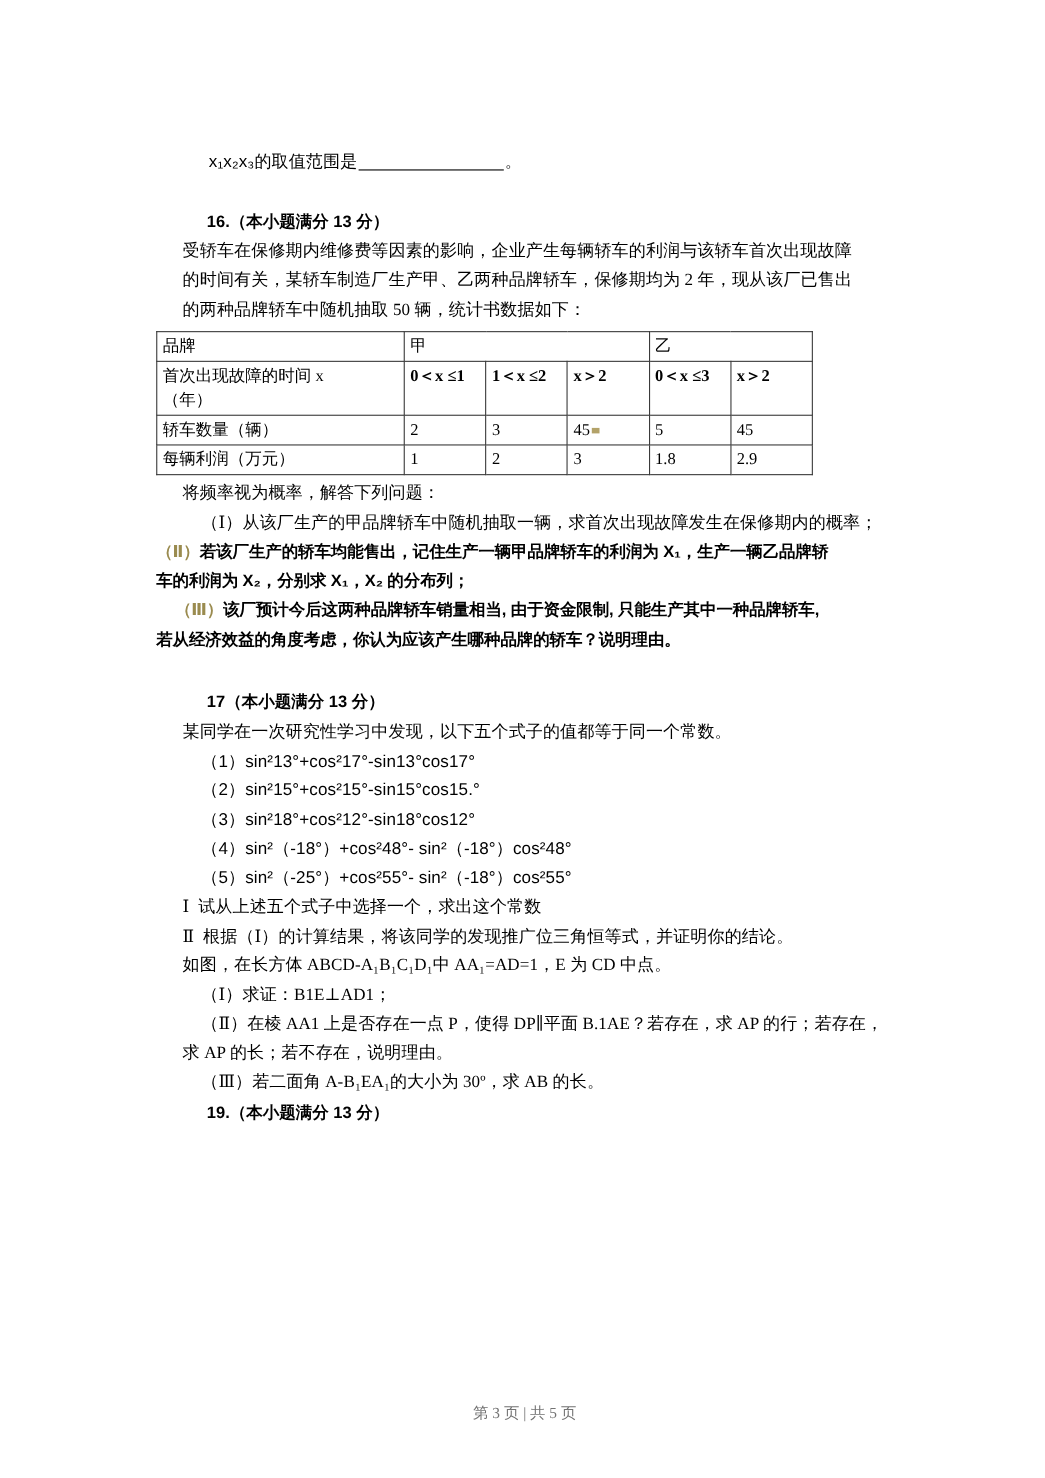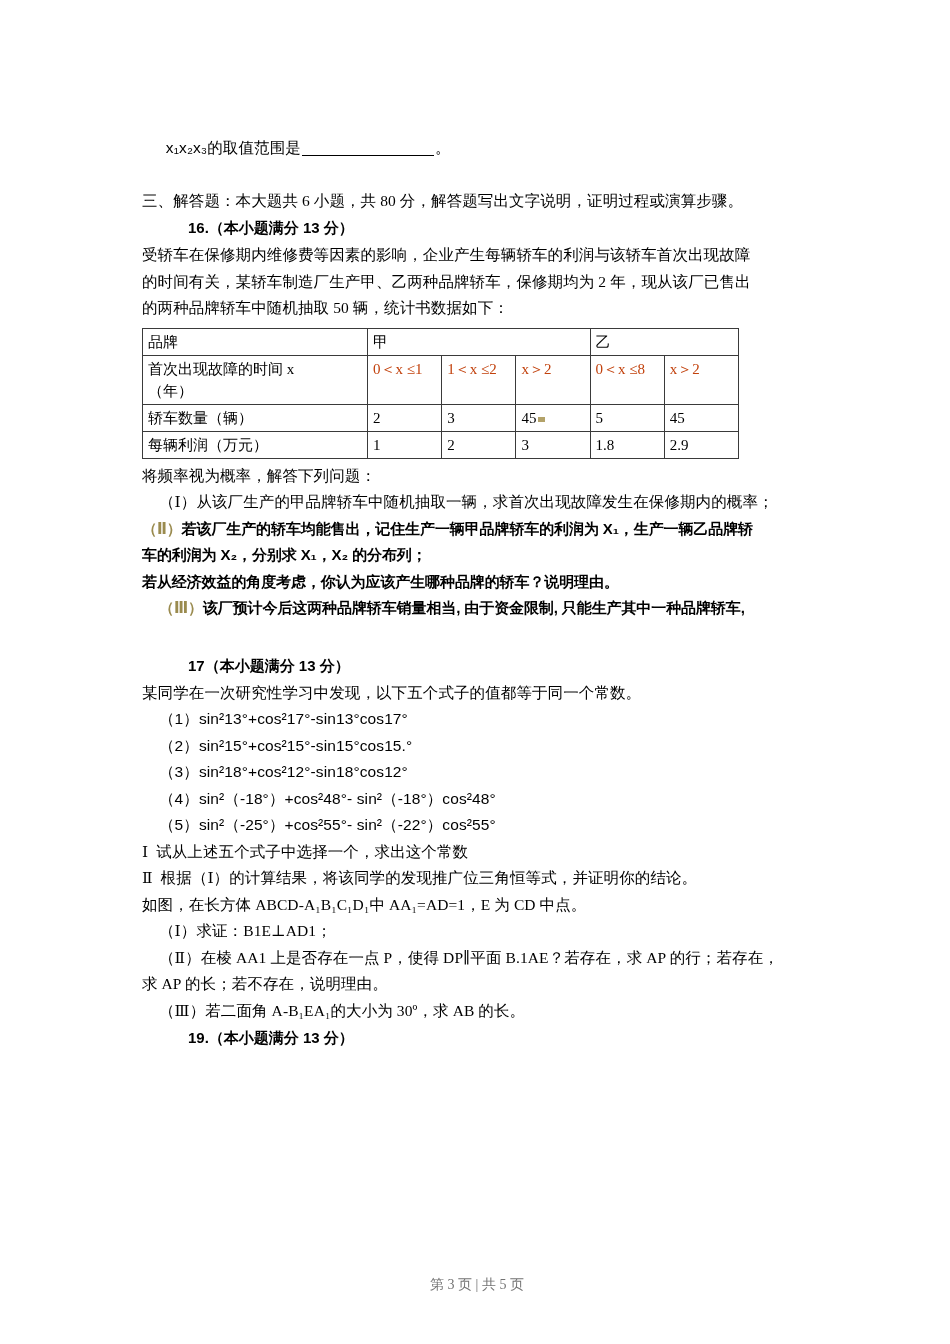--- a/index.html
+++ b/index.html
@@ -28,20 +28,21 @@
     top: 108px;
     width: 690px;
   }
 
   
   .line {
     font-size: 15.5px;
     line-height: 26.5px;
     white-space: pre-wrap;
     letter-spacing: 0.1px;
+    margin-left: 24px;
   }
   .serif  { font-family: "Liberation Serif", "DejaVu Serif", serif; }
   .sans   { font-family: "Liberation Sans", "DejaVu Sans", sans-serif; }
   .indent-para { text-indent: 17px; }
 
   
   .heavyblock {
     font-family: "Liberation Sans", "DejaVu Sans", sans-serif;
     font-weight: bold;
     font-size: 15px;
@@ -88,24 +89,25 @@
     height: 22px;
   }
   td.lbl   { width: 214px; }
   td.c1, td.c2, td.c3 { width: 71px; }
   td.c4    { width: 85px; }
   td.c5    { width: 85px; }
 
   td.sub-range {
     font-family: "Liberation Serif", "DejaVu Serif", serif;
     font-size: 10.5px;
-    color: #c2410c;
+    color: #000000;
     vertical-align: top;
     padding-top: 5px;
     font-style: normal;
+    font-weight: bold;
   }
   td.num {
     font-family: "Liberation Sans", "DejaVu Sans", sans-serif;
     font-size: 15px;
   }
   td.brandhead {
     font-family: "Liberation Serif", "DejaVu Serif", serif;
     font-size: 15px;
   }
   .tall-row td { height: 46px; }
@@ -134,41 +136,40 @@
 </head>
 <body>
 
 <div class="page">
   <div class="content">
 
     <div class="line serif">
       <span class="mixed-sans-num">x₁x₂x₃的取值范围是</span><span class="blank-line"></span><span>。</span>
     </div>
 
-    <div class="line serif">三、解答题：本大题共 6 小题，共 80 分，解答题写出文字说明，证明过程或演算步骤。</div>
 
     <div class="prob-head">16.（本小题满分 13 分）</div>
     <div class="line serif">受轿车在保修期内维修费等因素的影响，企业产生每辆轿车的利润与该轿车首次出现故障</div>
     <div class="line serif">的时间有关，某轿车制造厂生产甲、乙两种品牌轿车，保修期均为 2 年，现从该厂已售出</div>
     <div class="line serif">的两种品牌轿车中随机抽取 50 辆，统计书数据如下：</div>
 
     <div class="tbl-wrap">
       <table class="data">
         <tbody>
           <tr>
             <td class="lbl brandhead">品牌</td>
             <td class="brandhead" colspan="3">甲</td>
             <td class="brandhead" colspan="2">乙</td>
           </tr>
           <tr class="tall-row">
             <td class="lbl"><span>首次出现故障的时间 x</span><br><span>（年）</span></td>
             <td class="c1 sub-range">0＜x ≤1</td>
             <td class="c2 sub-range">1＜x ≤2</td>
             <td class="c3 sub-range">x＞2</td>
-            <td class="c4 sub-range">0＜x ≤8</td>
+            <td class="c4 sub-range">0＜x ≤3</td>
             <td class="c5 sub-range">x＞2</td>
           </tr>
           <tr>
             <td class="lbl">轿车数量（辆）</td>
             <td class="c1 num">2</td>
             <td class="c2 num">3</td>
             <td class="c3 num"><span>45</span><span class="mark"></span></td>
             <td class="c4 num">5</td>
             <td class="c5 num">45</td>
           </tr>
@@ -181,32 +182,32 @@
             <td class="c5 num">2.9</td>
           </tr>
         </tbody>
       </table>
     </div>
 
     <div class="line serif">将频率视为概率，解答下列问题：</div>
     <div class="line serif indent-para">（Ⅰ）从该厂生产的甲品牌轿车中随机抽取一辆，求首次出现故障发生在保修期内的概率；</div>
     <div class="heavyblock"><span class="rn-tan">（Ⅱ）</span><span>若该厂生产的轿车均能售出，记住生产一辆甲品牌轿车的利润为 X₁，生产一辆乙品牌轿</span></div>
     <div class="heavyblock">车的利润为 X₂，分别求 X₁，X₂ 的分布列；</div>
+    <div class="heavyblock indent-para"><span class="rn-tan">（Ⅲ）</span><span>该厂预计今后这两种品牌轿车销量相当, 由于资金限制, 只能生产其中一种品牌轿车,</span></div>
     <div class="heavyblock">若从经济效益的角度考虑，你认为应该产生哪种品牌的轿车？说明理由。</div>
-    <div class="heavyblock indent-para"><span class="rn-tan">（Ⅲ）</span><span>该厂预计今后这两种品牌轿车销量相当, 由于资金限制, 只能生产其中一种品牌轿车,</span></div>
 
     <div class="spacer-lg"></div>
 
     <div class="prob-head">17（本小题满分 13 分）</div>
     <div class="line serif">某同学在一次研究性学习中发现，以下五个式子的值都等于同一个常数。</div>
     <div class="line sans indent-para">（1）sin²13°+cos²17°-sin13°cos17°</div>
     <div class="line sans indent-para">（2）sin²15°+cos²15°-sin15°cos15.°</div>
     <div class="line sans indent-para">（3）sin²18°+cos²12°-sin18°cos12°</div>
     <div class="line sans indent-para">（4）sin²（-18°）+cos²48°- sin²（-18°）cos²48°</div>
-    <div class="line sans indent-para">（5）sin²（-25°）+cos²55°- sin²（-22°）cos²55°</div>
+    <div class="line sans indent-para">（5）sin²（-25°）+cos²55°- sin²（-18°）cos²55°</div>
     <div class="line serif">Ⅰ  试从上述五个式子中选择一个，求出这个常数</div>
     <div class="line serif">Ⅱ  根据（Ⅰ）的计算结果，将该同学的发现推广位三角恒等式，并证明你的结论。</div>
 
     <div class="line serif">如图，在长方体 ABCD-A₁B₁C₁D₁中 AA₁=AD=1，E 为 CD 中点。</div>
     <div class="line serif indent-para">（Ⅰ）求证：B1E⊥AD1；</div>
     <div class="line serif indent-para">（Ⅱ）在棱 AA1 上是否存在一点 P，使得 DP∥平面 B.1AE？若存在，求 AP 的行；若存在，</div>
     <div class="line serif">求 AP 的长；若不存在，说明理由。</div>
     <div class="line serif indent-para">（Ⅲ）若二面角 A-B₁EA₁的大小为 30º，求 AB 的长。</div>
 
     <div class="prob-head">19.（本小题满分 13 分）</div>

